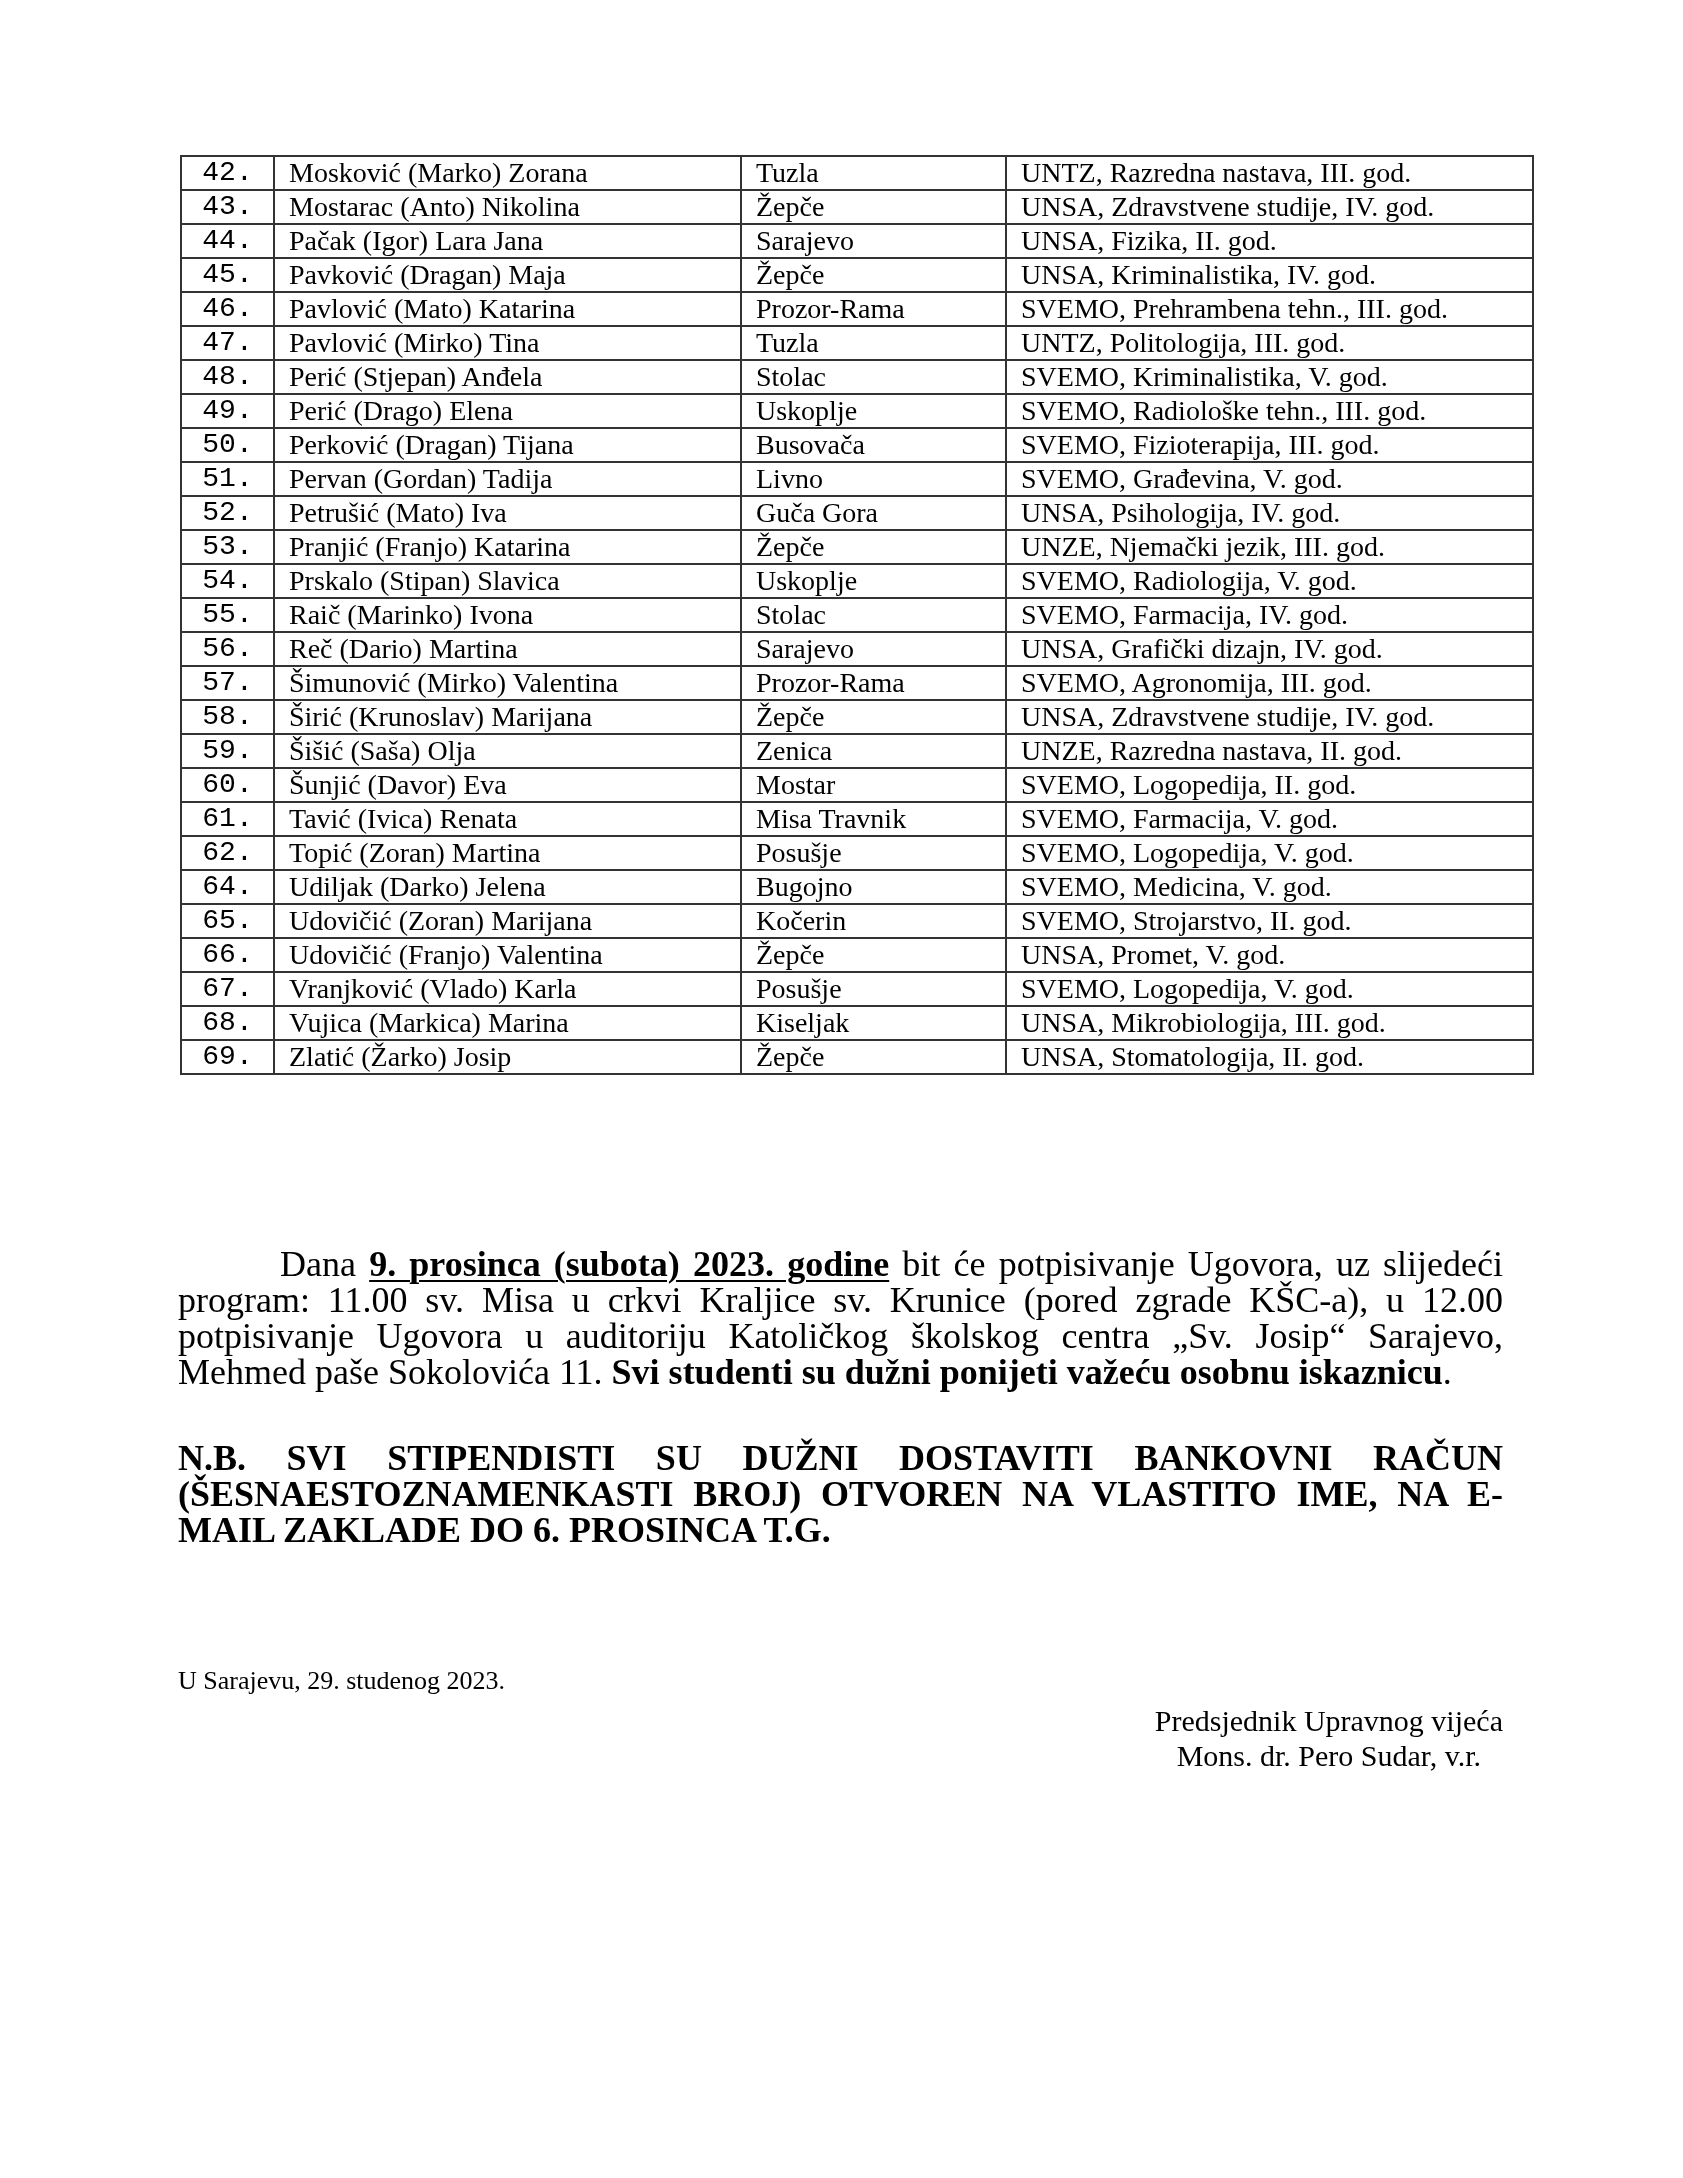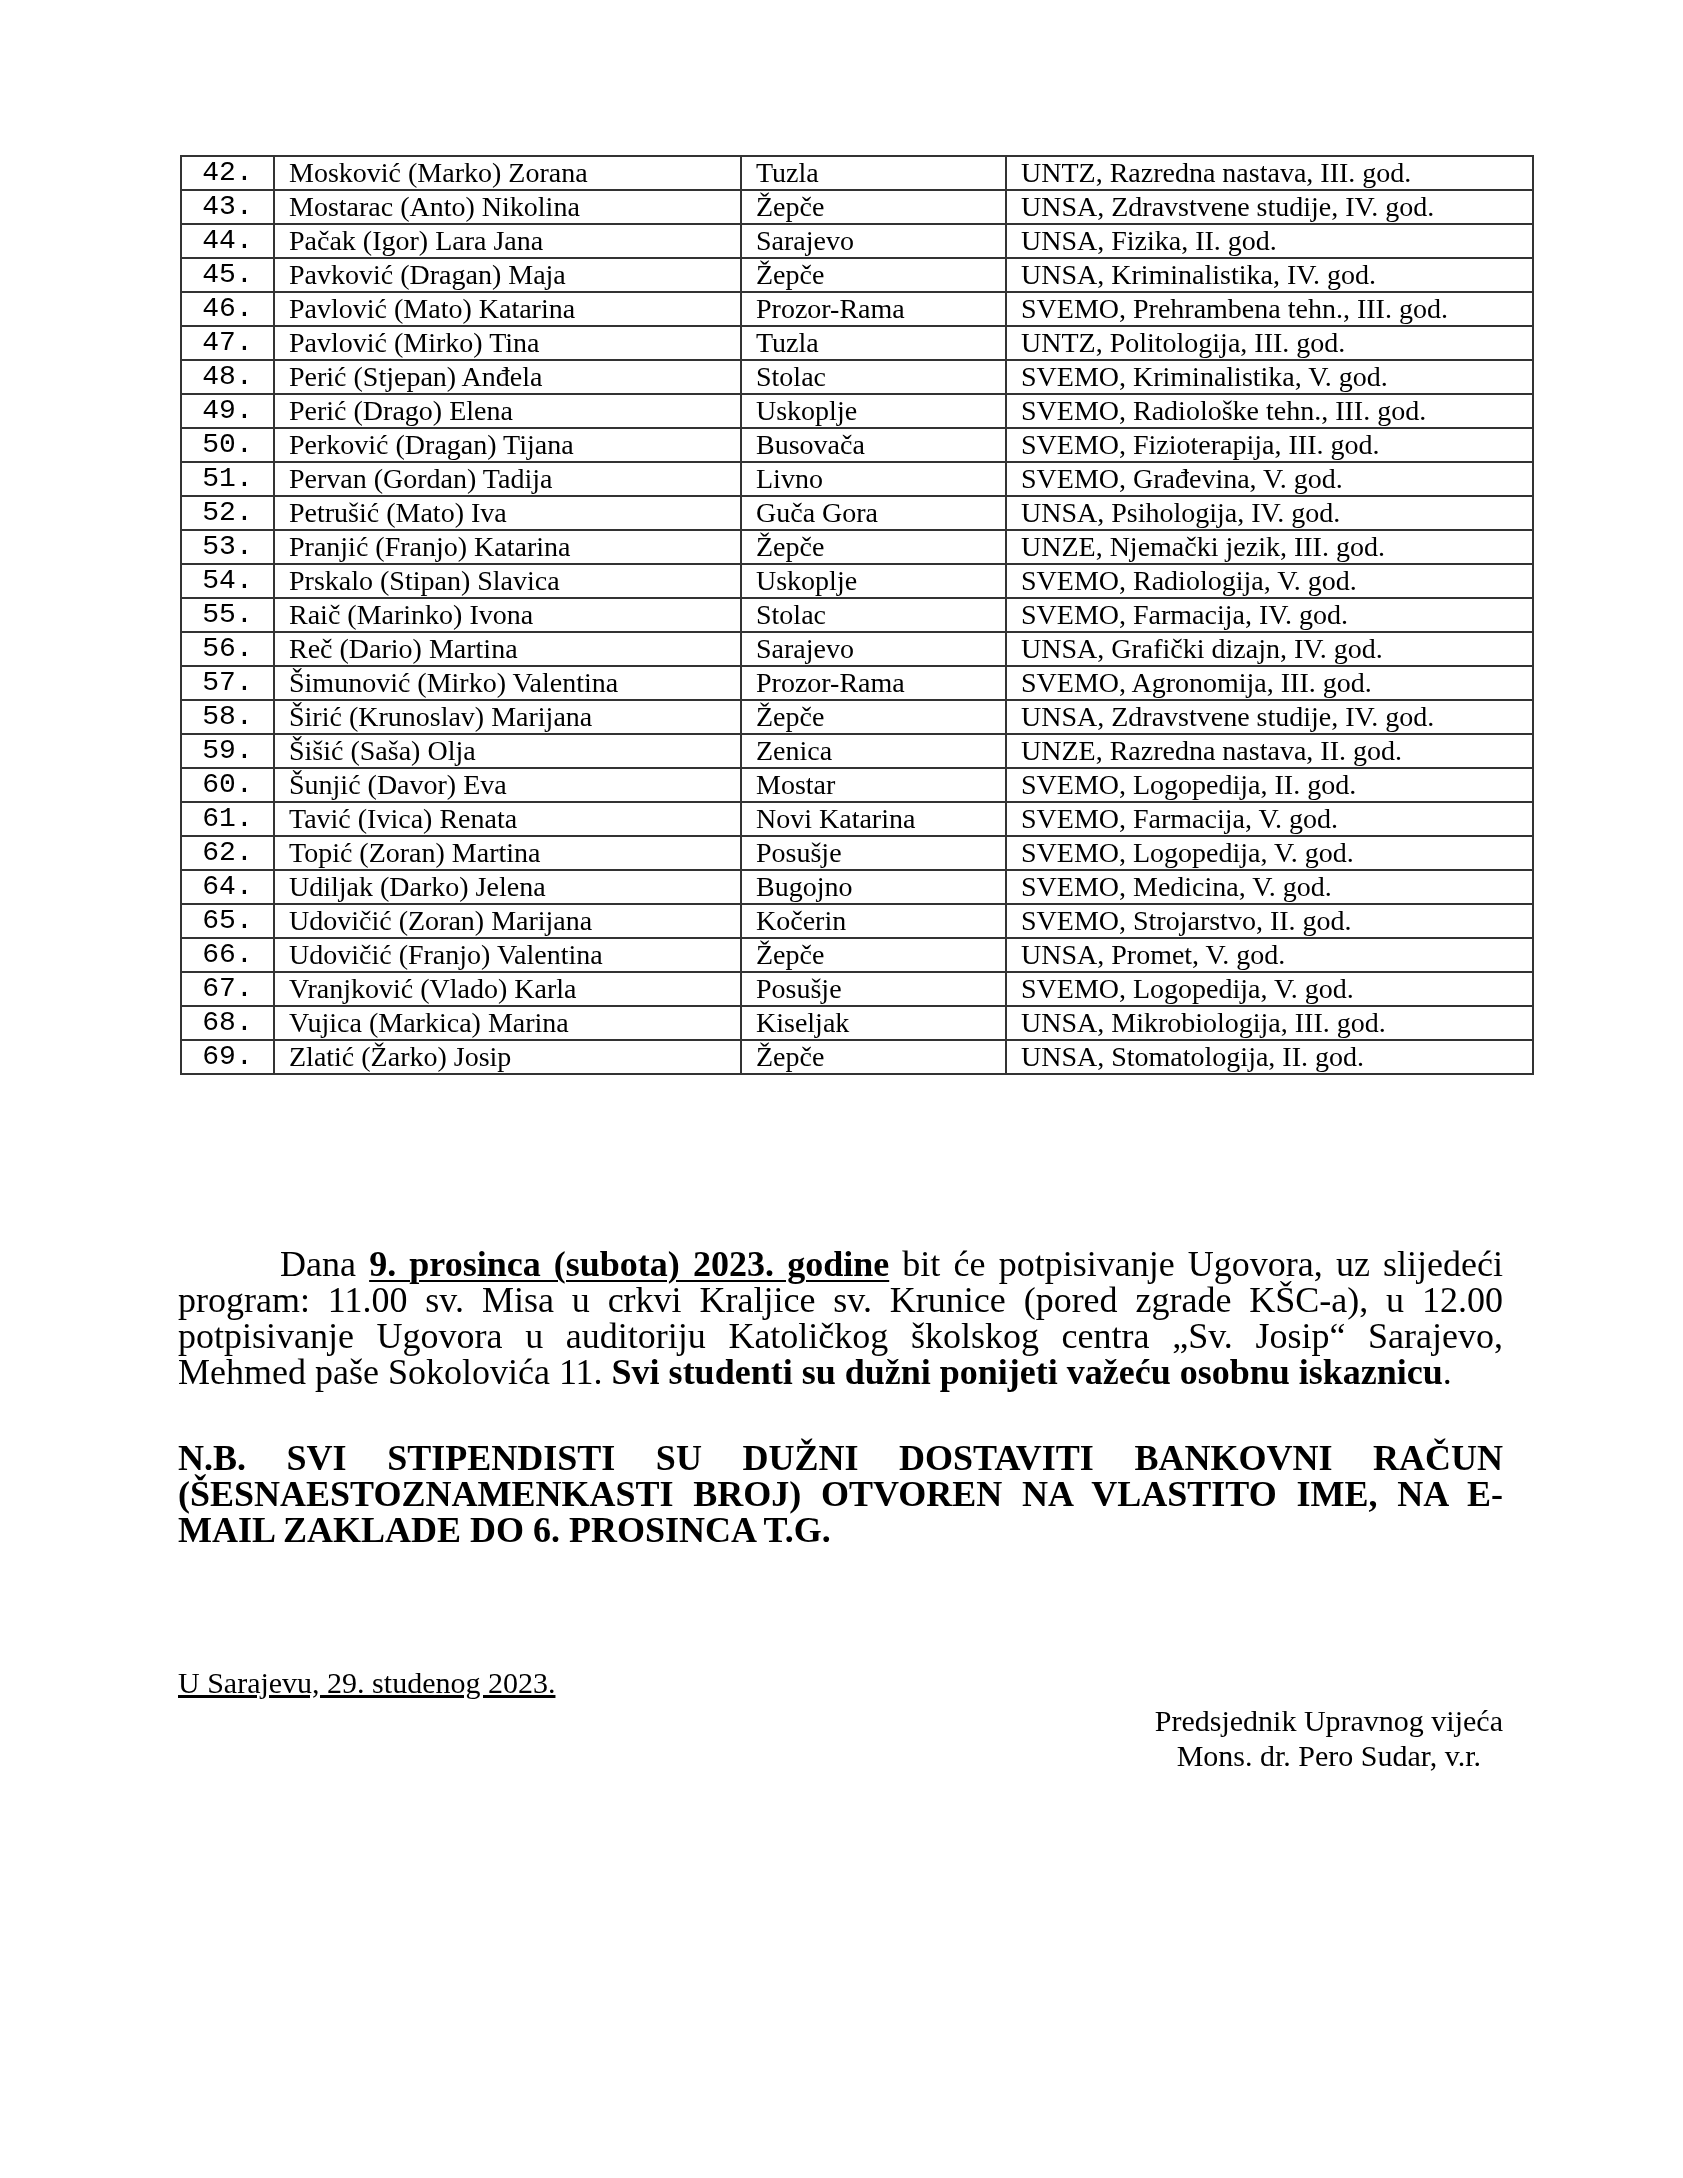--- a/index.html
+++ b/index.html
@@ -9,21 +9,21 @@
          border-collapse:collapse; table-layout:fixed; }
   #tbl td { border:2px solid #333; height:32px; padding:0; font-size:28px;
             line-height:30px; white-space:nowrap; overflow:hidden; vertical-align:middle; }
   #tbl td.num { text-align:center;font-family:Liberation Mono, monospace; }
   #tbl td.txt { padding-left:14px; }
   .para { position:absolute; left:178px; width:1325px; font-size:36px; line-height:36px;
           text-align:justify; text-align-last:left; }
   #p1 { top:1246px; }
   #p1 .indent { display:inline-block; width:102px; }
   #p2 { top:1440px; font-weight:bold; }
-  #place { position:absolute; left:178px; top:1666px; font-size:30px;text-decoration:underline; }
+  #place { position:absolute; left:178px; top:1666px; font-size:26px; }
   #sig { position:absolute; right:180px; top:1703px; font-size:30px; line-height:35px; text-align:center; }
   b { font-weight:bold; }
   u { text-decoration:underline; text-underline-offset:4px; text-decoration-thickness:2px; }
 </style>
 </head>
 <body>
 
 <table id="tbl">
   <colgroup>
     <col style="width:93px">
@@ -142,21 +142,21 @@
       </tr>
       <tr>
         <td class="num">60.</td>
         <td class="txt">Šunjić (Davor) Eva</td>
         <td class="txt">Mostar</td>
         <td class="txt">SVEMO, Logopedija, II. god.</td>
       </tr>
       <tr>
         <td class="num">61.</td>
         <td class="txt">Tavić (Ivica) Renata</td>
-        <td class="txt">Novi Katarina</td>
+        <td class="txt">Misa Travnik</td>
         <td class="txt">SVEMO, Farmacija, V. god.</td>
       </tr>
       <tr>
         <td class="num">62.</td>
         <td class="txt">Topić (Zoran) Martina</td>
         <td class="txt">Posušje</td>
         <td class="txt">SVEMO, Logopedija, V. god.</td>
       </tr>
       <tr>
         <td class="num">64.</td>

